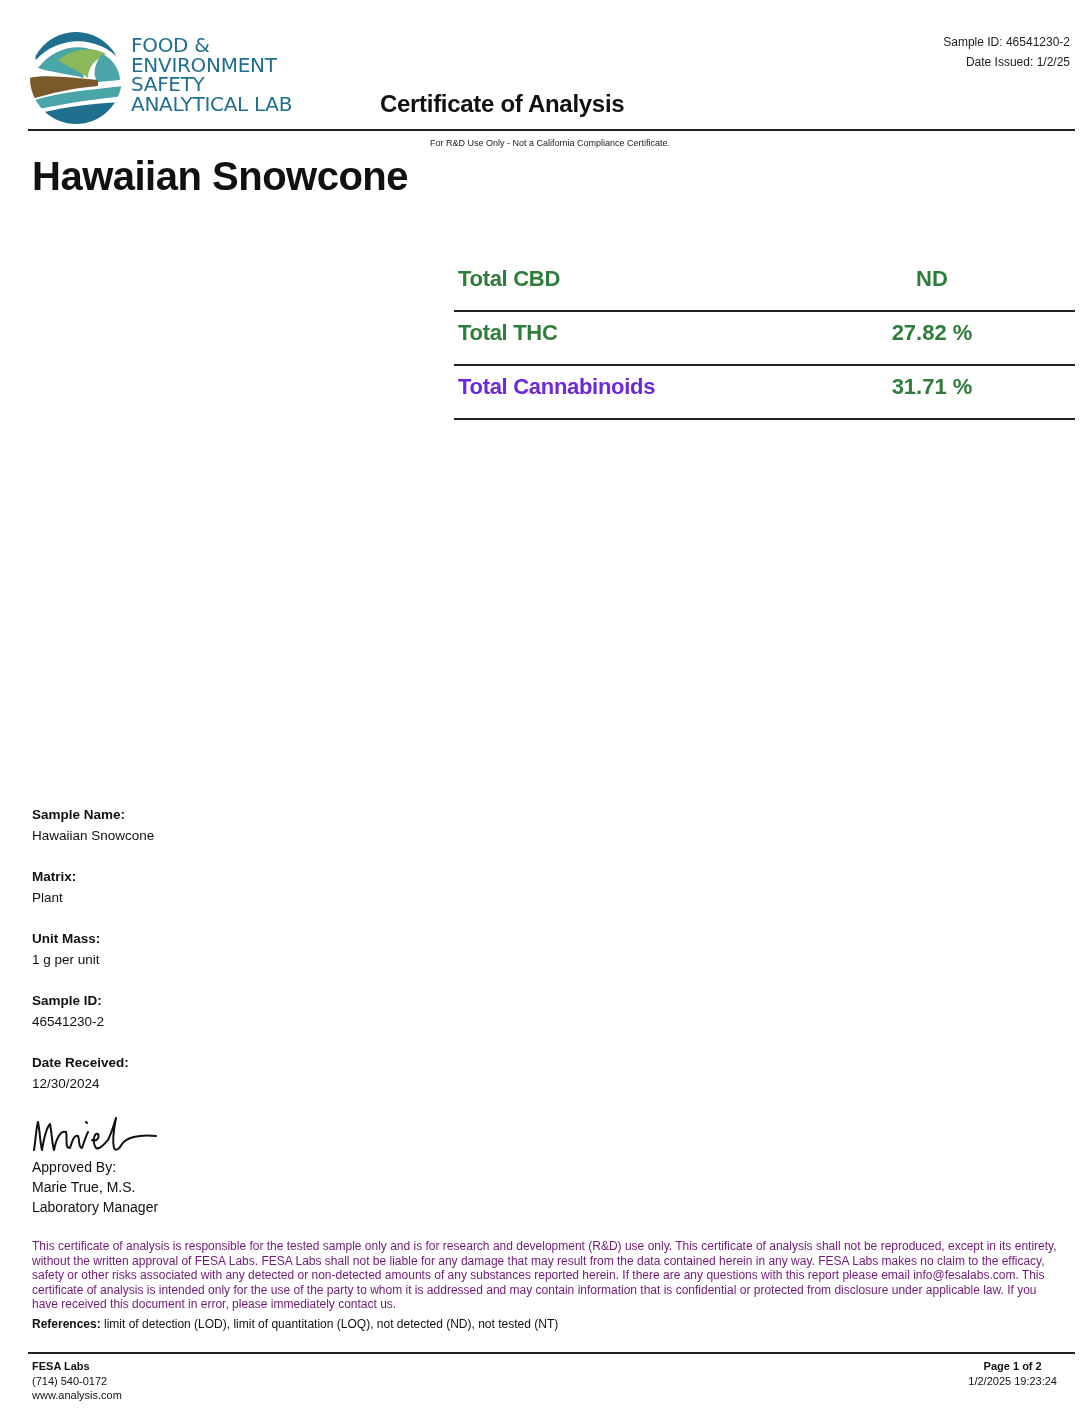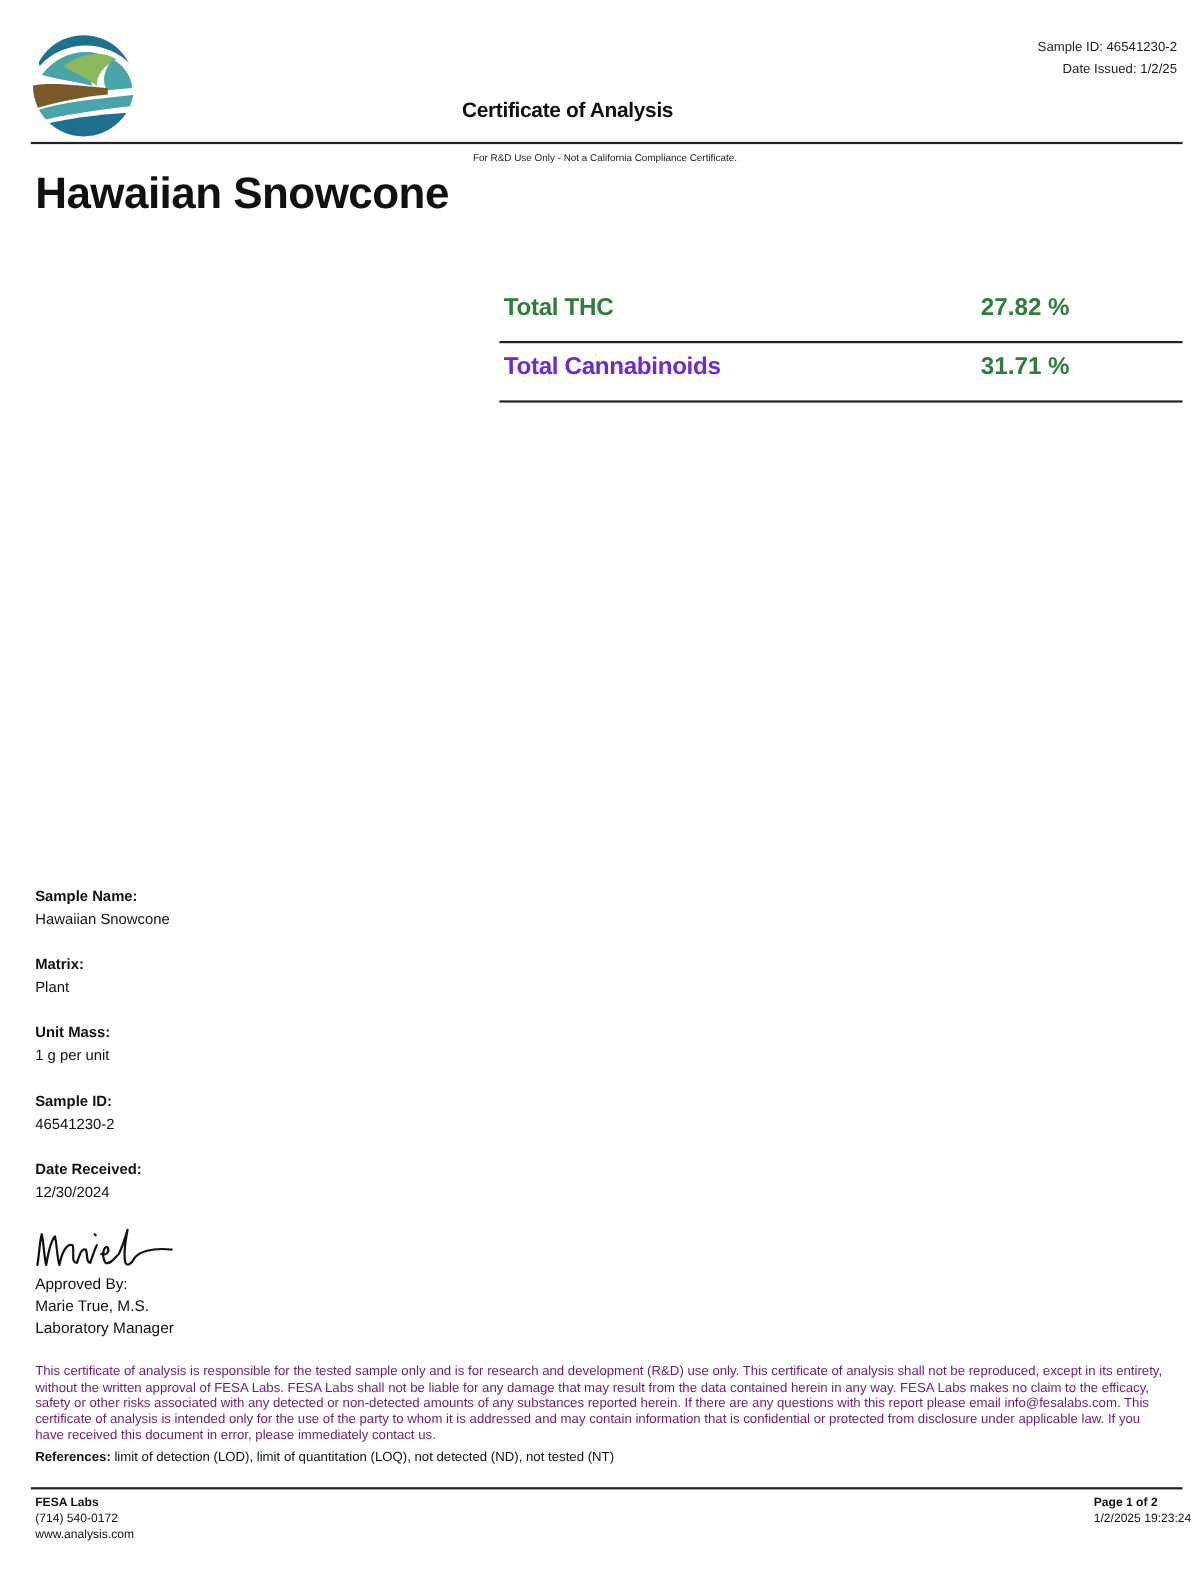--- a/index.html
+++ b/index.html
@@ -11,21 +11,21 @@
   
   .logo { left: 28px; top: 28px; width: 270px; height: 100px; }
   .logo svg { position: absolute; left: 0; top: 2px; }
   .logo-text {
     position: absolute; left: 103px; top: 8px;
     color: #1f6f8e; font-size: 20px; line-height: 19.5px; letter-spacing: -0.3px;
     font-family: "DejaVu Sans", sans-serif;
   }
   .logo-text div { white-space: nowrap; }
   .meta-right { right: 21px; top: 32px; text-align: right; font-size: 12px; line-height: 20px; color: #222; }
-  .coa-title { left: 420px; top: 90px; font-size: 19px; font-weight: bold; color: #111; letter-spacing: -0.3px; }
+  .coa-title { left: 380px; top: 90px; font-size: 24px; font-weight: bold; color: #111; letter-spacing: -0.3px; }
   .hr-top { left: 28px; top: 129px; width: 1047px; height: 2px; background: #222; }
   .rd-note { left: 0; width: 1100px; top: 138px; text-align: center; font-size: 9px; color: #222; }
   .product-name { left: 32px; top: 154px; font-size: 40px; font-weight: bold; letter-spacing: -0.5px; color: #111; }
 
   
   .summary { left: 454px; top: 258px; width: 621px; }
   .sum-row { position: relative; height: 52px; border-bottom: 2px solid #222; }
   .sum-label { position: absolute; left: 4px; top: 8px; font-size: 22px; font-weight: bold; letter-spacing: -0.3px; }
   .sum-value { position: absolute; left: 400px; width: 156px; text-align: center; top: 8px; font-size: 22px; font-weight: bold; color: #2e7d3a; }
   .green { color: #2e7d3a; }
@@ -39,21 +39,21 @@
 
   .signature { left: 30px; top: 1114px; }
   .approved { left: 32px; top: 1157px; font-size: 14px; line-height: 20px; }
 
   .disclaimer { left: 32px; top: 1239px; width: 1030px; font-size: 12px; line-height: 14.6px; color: #701a75; }
   .references { left: 32px; top: 1317px; font-size: 12px; color: #111; }
   .references b { font-weight: bold; }
 
   .hr-bottom { left: 28px; top: 1352px; width: 1047px; height: 2px; background: #222; }
   .foot-left { left: 32px; top: 1359px; font-size: 11px; line-height: 14.5px; }
-  .foot-right { right: 8px; top: 1359px; font-size: 11px; line-height: 14.5px; text-align: left; }
+  .foot-right { right: 34px; top: 1359px; font-size: 11px; line-height: 14.5px; text-align: center; }
   .bold { font-weight: bold; }
 </style>
 </head>
 <body>
 
 <div class="abs logo">
   <svg width="96" height="96" viewBox="0 0 96 96">
     <defs>
         <clipPath id="c">
           <circle cx="48" cy="48" r="46"></circle>
@@ -63,34 +63,44 @@
       <rect x="0" y="0" width="96" height="96" fill="#ffffff"></rect>
       <path d="M8,30 C30,5 70,5 92,30 L92,0 L0,0 Z" fill="#1f6f8e"></path>
       <path d="M10,38 C25,18 50,12 70,22 C58,28 52,36 56,48 C40,44 22,42 10,38 Z" fill="#4aa5a8"></path>
       <path d="M30,30 C45,18 66,16 78,24 C66,30 60,38 60,48 C50,40 38,36 30,30 Z" fill="#8ab85a"></path>
       <path d="M74,24 C84,28 92,40 92,50 L70,52 C64,46 66,34 74,24 Z" fill="#4aa5a8"></path>
       <path d="M0,48 C20,44 45,48 70,50 L70,56 C45,58 20,64 0,70 Z" fill="#7a5a2a"></path>
       <path d="M0,72 C30,62 60,60 96,56 L96,66 C60,70 30,74 0,82 Z" fill="#4aa5a8"></path>
       <path d="M0,86 C30,78 60,74 96,72 L96,96 L0,96 Z" fill="#1f6f8e"></path>
     </g>
   </svg>
+  <div class="logo-text">
+    <div>FOOD &amp;</div>
+    <div>ENVIRONMENT</div>
+    <div>SAFETY</div>
+    <div>ANALYTICAL LAB</div>
+  </div>
 </div>
 
 <div class="abs meta-right">
   <div>Sample ID: 46541230-2</div>
   <div>Date Issued: 1/2/25</div>
 </div>
 
 <div class="abs coa-title">Certificate of Analysis</div>
 <div class="abs hr-top"></div>
 <div class="abs rd-note">For R&amp;D Use Only - Not a California Compliance Certificate.</div>
 
 <div class="abs product-name">Hawaiian Snowcone</div>
 
 <div class="abs summary">
+  <div class="sum-row">
+    <span class="sum-label green">Total CBD</span>
+    <span class="sum-value">ND</span>
+  </div>
   <div class="sum-row">
     <span class="sum-label green">Total THC</span>
     <span class="sum-value">27.82 %</span>
   </div>
   <div class="sum-row">
     <span class="sum-label black">Total Cannabinoids</span>
     <span class="sum-value">31.71 %</span>
   </div>
 </div>
 

